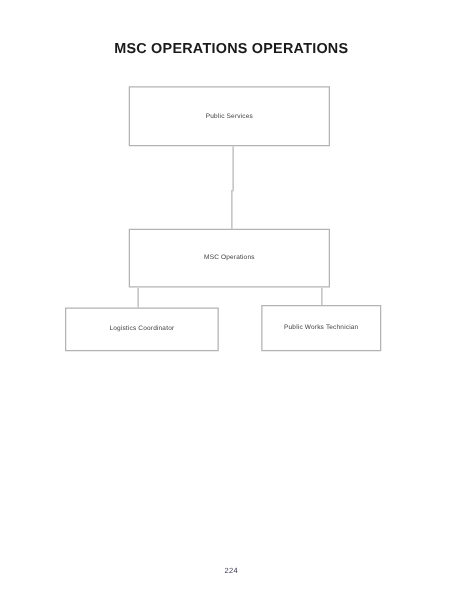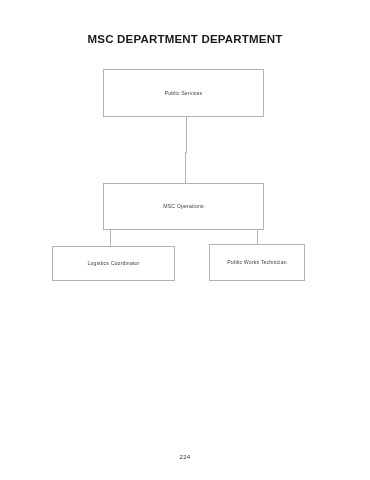--- a/index.html
+++ b/index.html
@@ -126,21 +126,21 @@
     font-size: 6px;
     color: #33334d;
     letter-spacing: 0.3px;
   }
 </style>
 </head>
 <body>
 
 <div id="page">
 
-  <div id="chart-title">MSC DEPARTMENT DEPARTMENT</div>
+  <div id="chart-title">MSC OPERATIONS OPERATIONS</div>
 
   <div class="connector v-line" id="conn-top-upper"></div>
   <div class="connector v-line" id="conn-top-lower"></div>
 
   <div class="connector v-line" id="conn-left-drop"></div>
   <div class="connector v-line" id="conn-right-drop"></div>
 
   <div class="org-box" id="box-public-services">
     <span class="box-label">Public Services</span>
   </div>

